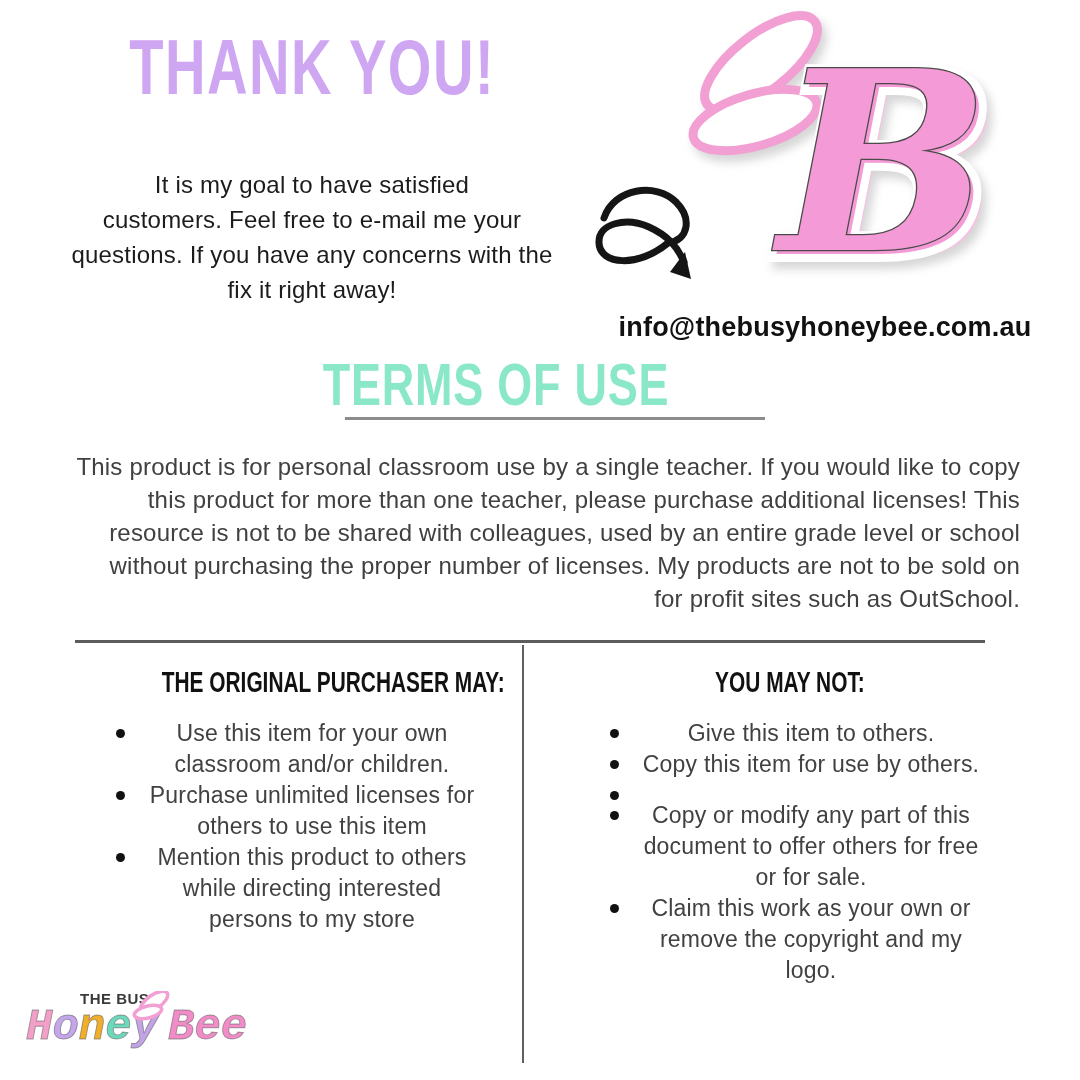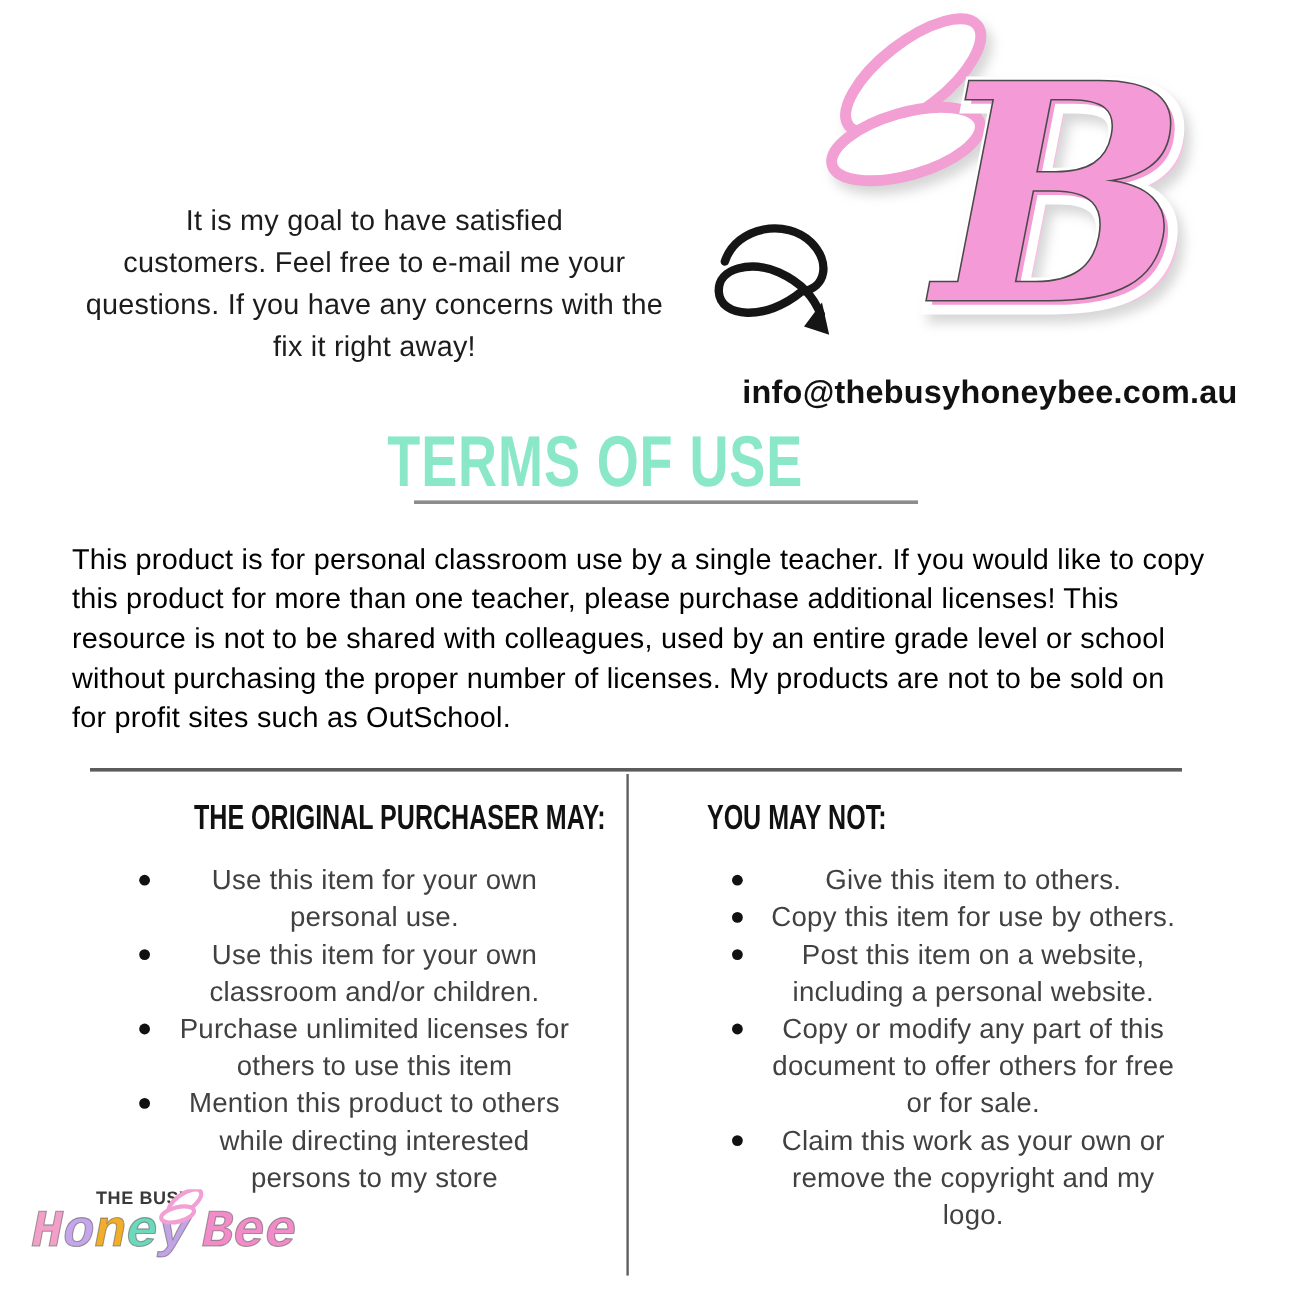--- a/index.html
+++ b/index.html
@@ -28,31 +28,31 @@
   .arrow-svg{position:absolute;left:592px;top:180px;}
   .b-logo{position:absolute;left:688px;top:8px;filter:drop-shadow(5px 7px 5px rgba(120,120,120,.30));}
 
   
   .terms-title{
     position:absolute;left:0;top:350px;width:992px;text-align:center;
     font-size:60px;font-weight:bold;letter-spacing:1px;color:var(--mint,#8ae8c8);
   }
   .terms-underline{position:absolute;left:345px;top:417px;width:420px;height:3px;background:#8c8c8c;}
   .terms-par{
-    position:absolute;left:60px;top:450px;width:960px;text-align:left;
-    font-size:24px;line-height:33px;color:#000000;letter-spacing:.2px;
+    position:absolute;left:60px;top:450px;width:960px;text-align:right;
+    font-size:24px;line-height:33px;color:#404040;letter-spacing:.2px;
   }
 
   
   .divider-h{position:absolute;left:75px;top:640px;width:910px;height:3px;background:#5c5c5c;}
   .divider-v{position:absolute;left:522px;top:645px;width:2px;height:418px;background:#606060;}
 
   
   .col-heading{
-    position:absolute;top:666px;text-align:left;
+    position:absolute;top:666px;text-align:center;
     font-size:29px;font-weight:bold;color:#111;
   }
   .col-heading.left{left:95px;width:428px;}
   .col-heading.right{left:560px;width:460px;}
 
   .blist{position:absolute;top:718px;margin:0;padding:0;list-style:none;
     font-size:23px;line-height:31px;color:#414141;letter-spacing:.2px;}
   .blist.left{left:98px;width:418px;}
   .blist.right{left:592px;width:428px;}
   .blist li{display:grid;grid-template-columns:44px 1fr;}
@@ -71,20 +71,23 @@
   .c-n{color:var(--honey-n,#f0ae2a);}
   .c-e{color:var(--honey-e,#6cd9bd);}
   .c-y{color:var(--honey-y,#c2a4e6);}
   .c-bee{color:var(--bee-pink,#f28cc8);}
 </style>
 </head>
 <body>
 
 <div class="canvas">
 
+  <div class="thank-title">
+    <span class="condensed">THANK YOU!</span>
+  </div>
 
   <div class="intro">
     <div>It is my goal to have satisfied</div>
     <div>customers. Feel free to e-mail me your</div>
     <div>questions. If you have any concerns with the</div>
     <div>fix it right away!</div>
   </div>
 
   <svg class="arrow-svg" width="108" height="110" viewBox="0 0 108 110">
     <path d="M 12 38 C 22 8, 64 2, 84 22 C 100 38, 97 60, 76 63 C 46 88, 8 85, 7 63 C 6 43, 34 37, 57 47 C 77 56, 86 68, 92 82" fill="none" stroke="#151515" stroke-width="7" stroke-linecap="round"></path>
@@ -120,24 +123,20 @@
 
   <div class="divider-h"></div>
   <div class="divider-v"></div>
 
   <div class="col-heading left">
     <span class="condensed">THE ORIGINAL PURCHASER MAY:</span>
   </div>
   <ul class="blist left">
     <li>
         <span class="dot"></span>
-        <span class="li-text">Use this item for your own personal use.</span>
-      </li>
-    <li>
-        <span class="dot"></span>
         <span class="li-text">Use this item for your own classroom and/or children.</span>
       </li>
     <li>
         <span class="dot"></span>
         <span class="li-text">Purchase unlimited licenses for others to use this item</span>
       </li>
     <li>
         <span class="dot"></span>
         <span class="li-text">Mention this product to others while directing interested persons to my store</span>
       </li>
@@ -150,21 +149,20 @@
     <li>
         <span class="dot"></span>
         <span class="li-text">Give this item to others.</span>
       </li>
     <li>
         <span class="dot"></span>
         <span class="li-text">Copy this item for use by others.</span>
       </li>
     <li>
         <span class="dot"></span>
-        <span class="li-text">Post this item on a website, including a personal website.</span>
       </li>
     <li>
         <span class="dot"></span>
         <span class="li-text">Copy or modify any part of this document to offer others for free or for sale.</span>
       </li>
     <li>
         <span class="dot"></span>
         <span class="li-text">Claim this work as your own or remove the copyright and my logo.</span>
       </li>
   </ul>

